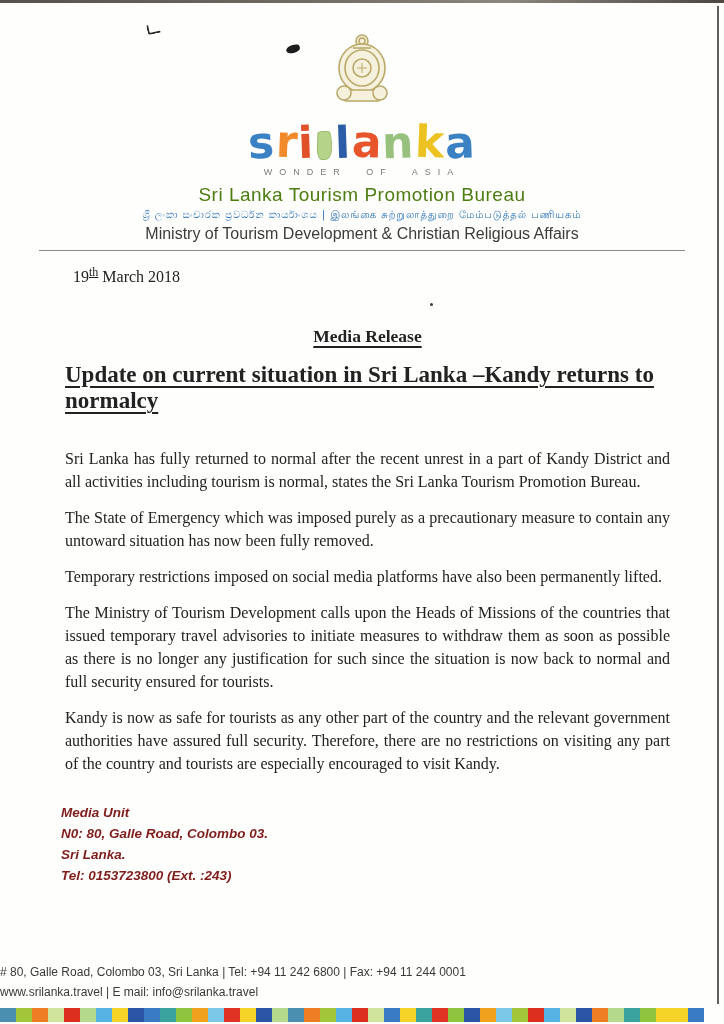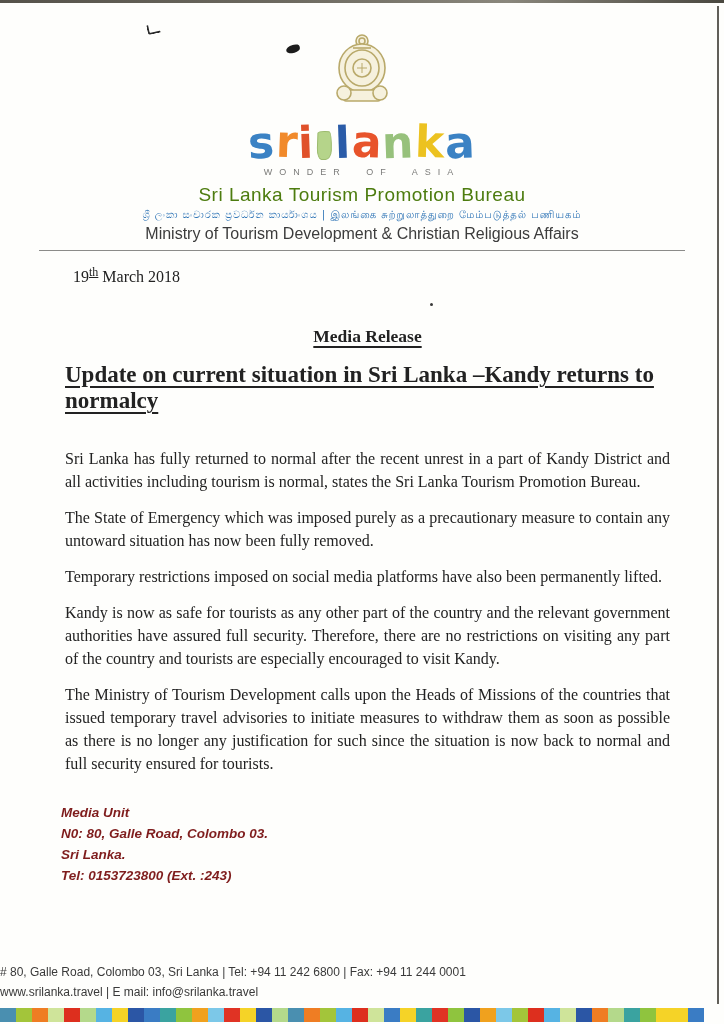--- a/index.html
+++ b/index.html
@@ -94,22 +94,22 @@
   <div class="content">
     <div class="date"><span>19</span><sup>th</sup><span> March 2018</span></div>
 
     <h1 class="doc-title">Media Release</h1>
     <h2 class="doc-subtitle">Update on current situation in Sri Lanka –Kandy returns to normalcy</h2>
 
     <div class="bodytext" id="paragraphs">
         <p>Sri Lanka has fully returned to normal after the recent unrest in a part of Kandy District and all activities including tourism is normal, states the Sri Lanka Tourism Promotion Bureau.</p>
         <p>The State of Emergency which was imposed purely as a precautionary measure to contain any untoward situation has now been fully removed.</p>
         <p>Temporary restrictions imposed on social media platforms have also been permanently lifted.</p>
+        <p>The Ministry of Tourism Development calls upon the Heads of Missions of the countries that issued temporary travel advisories to initiate measures to withdraw them as soon as possible as there is no longer any justification for such since the situation is now back to normal and full security ensured for tourists.</p>
         <p>Kandy is now as safe for tourists as any other part of the country and the relevant government authorities have assured full security. Therefore, there are no restrictions on visiting any part of the country and tourists are especially encouraged to visit Kandy.</p>
-        <p>The Ministry of Tourism Development calls upon the Heads of Missions of the countries that issued temporary travel advisories to initiate measures to withdraw them as soon as possible as there is no longer any justification for such since the situation is now back to normal and full security ensured for tourists.</p>
       </div>
 
     <div class="contact" id="contact">
         <div>Media Unit</div>
         <div>N0: 80, Galle Road, Colombo 03.</div>
         <div>Sri Lanka.</div>
         <div>Tel: 0153723800 (Ext. :243)</div>
       </div>
   </div>
 

